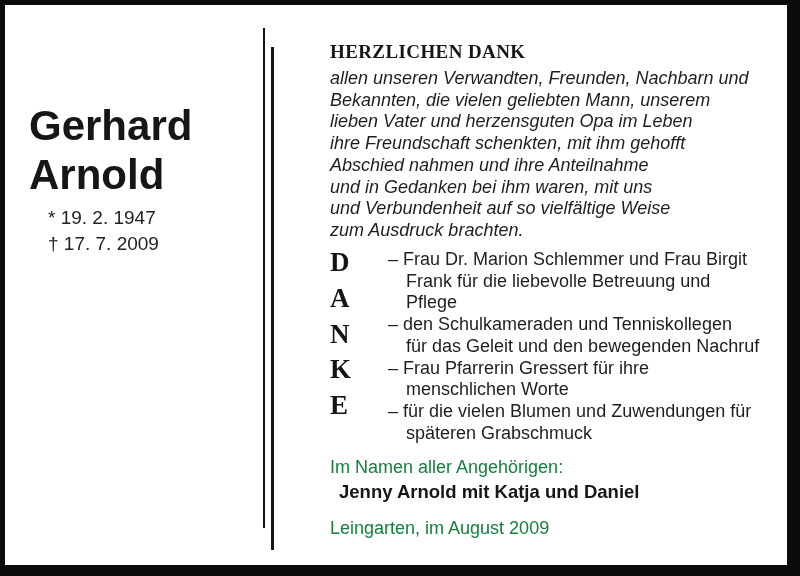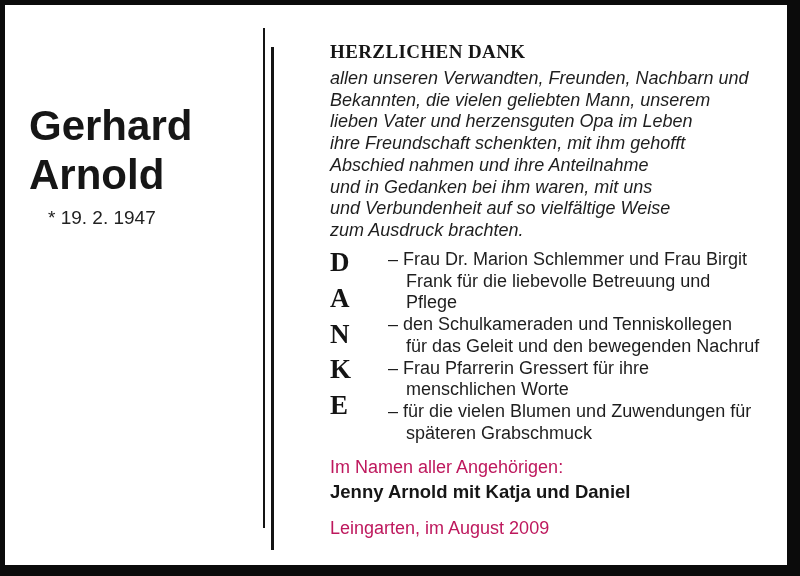--- a/index.html
+++ b/index.html
@@ -104,38 +104,39 @@
     white-space: nowrap;
     color: #1e1e1e;
   }
   .item .tline.cont { padding-left: 18px; }
   .closing-line {
     position: absolute;
     left: 325px;
     font-size: 18px;
     line-height: 23px;
     white-space: nowrap;
-    color: #be185d;
+    color: #15803d;
   }
   .closing-in-name { top: 451px; }
-  .closing-family  { top: 475px; font-weight: bold; font-size: 18.5px; color: #161616; }
+  .closing-family  { top: 475px; font-weight: bold; font-size: 18.5px; color: #161616; margin-left: 9px; }
   .closing-place   { top: 512px; }
 </style>
 </head>
 <body>
 
 <div class="page">
   <div class="card">
 
     <div class="name-block">
       <div class="name-line">Gerhard</div>
       <div class="name-line">Arnold</div>
     </div>
     <div class="dates-block">
       <div class="date-line">* 19. 2. 1947</div>
+      <div class="date-line">† 17. 7. 2009</div>
     </div>
 
     <div class="rule rule-a"></div>
     <div class="rule rule-b"></div>
 
     <div class="heading">HERZLICHEN DANK</div>
 
     <div class="intro">
       <div class="tline">allen unseren Verwandten, Freunden, Nachbarn und</div>
       <div class="tline">Bekannten, die vielen geliebten Mann, unserem</div>

